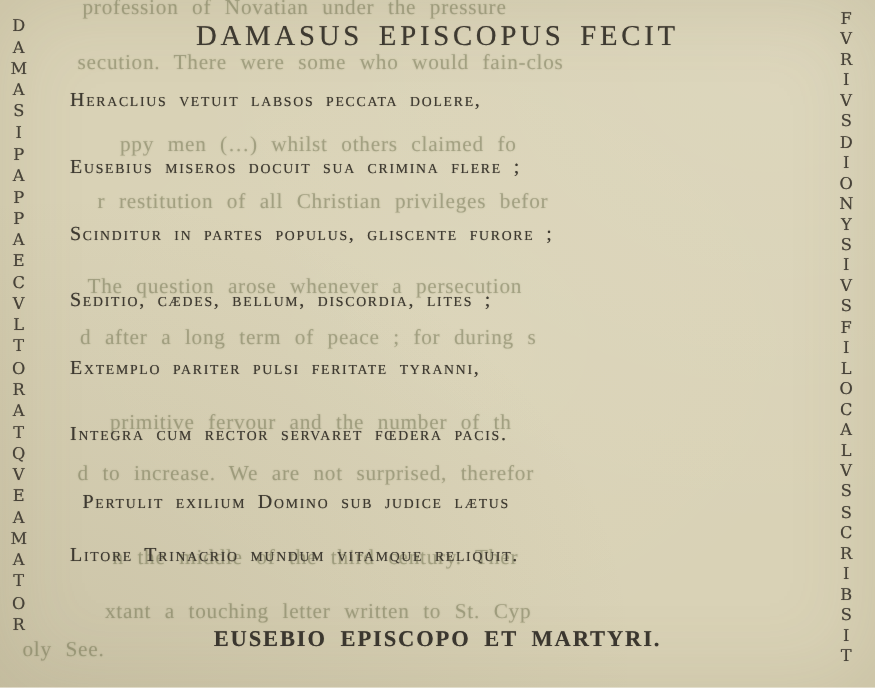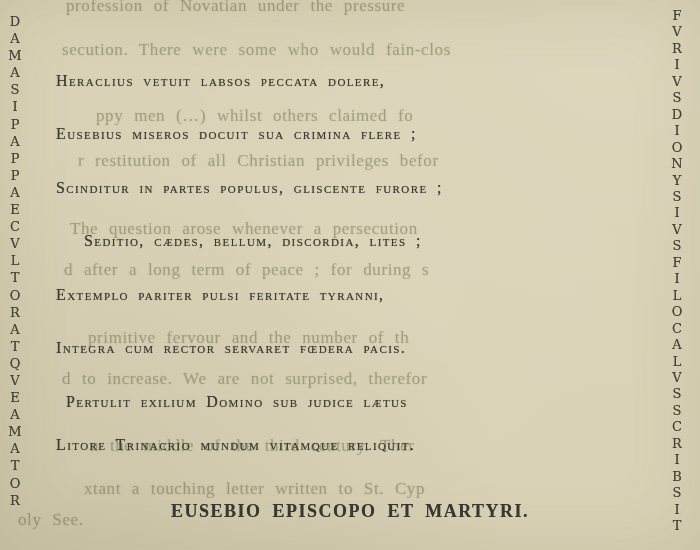--- a/index.html
+++ b/index.html
@@ -137,26 +137,27 @@
       <span class="acro">S</span>
       <span class="acro">C</span>
       <span class="acro">R</span>
       <span class="acro">I</span>
       <span class="acro">B</span>
       <span class="acro">S</span>
       <span class="acro">I</span>
       <span class="acro">T</span>
     </div>
 
+  <h1 class="title">DAMASUS EPISCOPUS FECIT</h1>
 
   <div id="verses">
       <div class="verse" style="top: 72px;">Heraclius vetuit labsos peccata dolere,</div>
       <div class="verse" style="top: 125.45px;">Eusebius miseros docuit sua crimina flere ;</div>
       <div class="verse" style="top: 178.9px;">Scinditur in partes populus, gliscente furore ;</div>
-      <div class="verse" style="top: 232.35px; margin-left: 28px;">Seditio, cædes, bellum, discordia, lites ;</div>
+      <div class="verse" style="top: 232.35px;">Seditio, cædes, bellum, discordia, lites ;</div>
       <div class="verse" style="top: 285.8px;">Extemplo pariter pulsi feritate tyranni,</div>
       <div class="verse" style="top: 339.25px;">Integra cum rector servaret fœdera pacis.</div>
       <div class="verse" style="top: 392.7px; margin-left: 10px;">Pertulit exilium Domino sub judice lætus</div>
       <div class="verse" style="top: 436px;">Litore Trinacrio mundum vitamque reliquit.</div>
     </div>
 
   <div class="dedication">EUSEBIO EPISCOPO ET MARTYRI.</div>
 
 </div>
 

